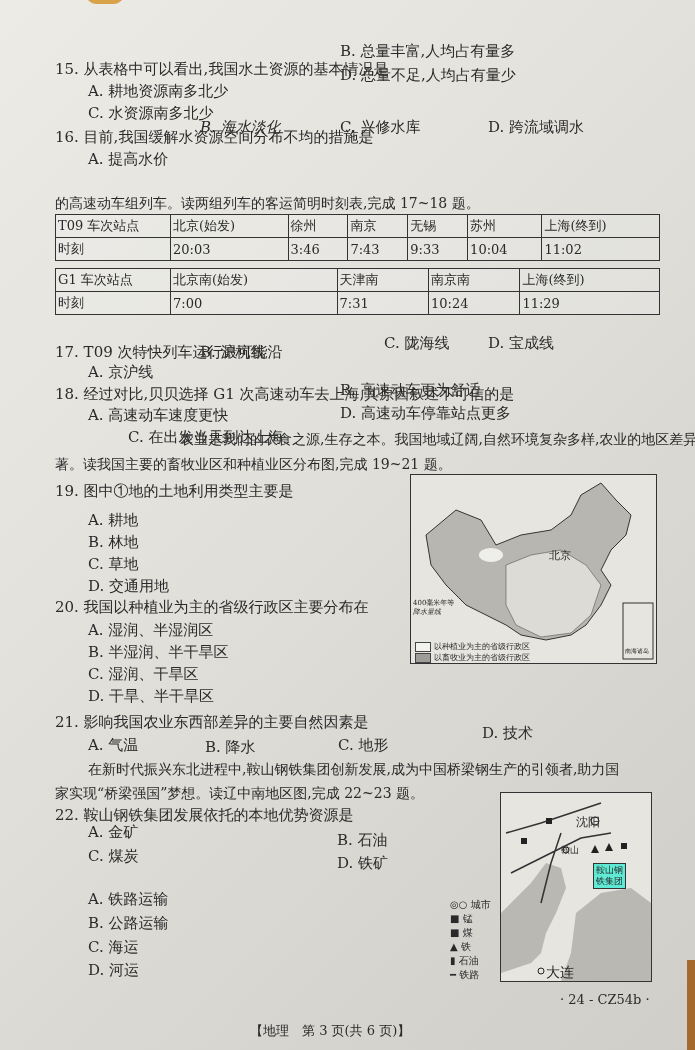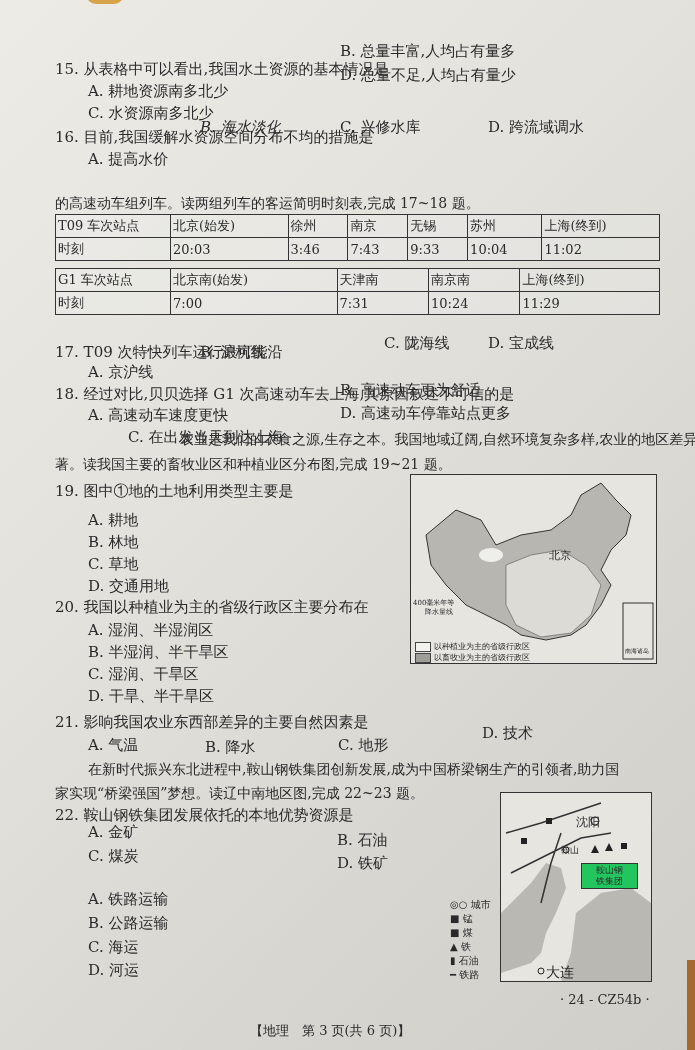--- a/index.html
+++ b/index.html
@@ -112,21 +112,21 @@
 
   <div class="map" style="left:410px;top:474px;width:245px;height:188px;">
     <svg width="245" height="188">
       <path d="M15,60 L45,35 L70,45 L85,70 L110,60 L140,55 L160,40 L170,20 L190,8 L205,25 L220,40 L215,60 L200,75 L190,95 L200,110 L190,130 L175,150 L160,160 L135,165 L110,160 L95,150 L75,140 L55,130 L35,110 L20,90 Z" fill="#b7b6b1" stroke="#333" stroke-width="1"></path>
       <path d="M95,90 L120,80 L150,75 L175,90 L190,110 L180,140 L160,158 L130,162 L105,150 L95,130 Z" fill="#dcdbd6" stroke="#555" stroke-width="0.6"></path>
       <ellipse cx="80" cy="80" rx="12" ry="7" fill="#eeeeea"></ellipse>
       <rect x="212" y="128" width="30" height="56" fill="#e6e5e0" stroke="#333" stroke-width="1"></rect>
     </svg>
     <div class="t sm" style="left:138px;top:72px;">北京</div>
     <div class="t" style="left:2px;top:124px;font-size:7px;line-height:9px;">400毫米年等</div>
-    <div class="t" style="left:14px;top:133px;font-size:7px;line-height:9px;">降水量线</div>
+    <div class="t" style="left:2px;top:133px;font-size:7px;line-height:9px;font-style:italic;">降水量线</div>
     <div class="t" style="left:214px;top:172px;font-size:6px;line-height:7px;">南海诸岛</div>
     <div class="legend-row" style="left:4px;top:166px;">
       <span class="sw" style="background:#f2f2ee;"></span>
       <span>以种植业为主的省级行政区</span>
     </div>
     <div class="legend-row" style="left:4px;top:177px;">
       <span class="sw" style="background:#9e9d98;"></span>
       <span>以畜牧业为主的省级行政区</span>
     </div>
   </div>
@@ -161,21 +161,21 @@
       <circle cx="40" cy="178" r="3" fill="none" stroke="#222"></circle>
       <polygon points="90,60 94,52 98,60" fill="#222"></polygon>
       <polygon points="104,58 108,50 112,58" fill="#222"></polygon>
       <rect x="20" y="45" width="6" height="6" fill="#222"></rect>
         <rect x="45" y="25" width="6" height="6" fill="#222"></rect>
       <rect x="120" y="50" width="6" height="6" fill="#222"></rect>
     </svg>
     <div class="t sm" style="left:75px;top:20px;font-size:12px;">沈阳</div>
     <div class="t sm" style="left:60px;top:48px;font-size:9px;">鞍山</div>
     <div class="t sm" style="left:45px;top:170px;font-size:14px;">大连</div>
-    <div style="position:absolute;left:80px;top:70px;border:1px solid #333;background:#22c55e;padding:1px 14px;">
+    <div style="position:absolute;left:92px;top:70px;border:1px solid #333;background:#5eead4;padding:1px 2px;">
       <div class="t" style="position:static;font-size:9px;line-height:11px;">鞍山钢</div>
       <div class="t" style="position:static;font-size:9px;line-height:11px;">铁集团</div>
     </div>
   </div>
   <div style="position:absolute;left:450px;top:898px;font-size:10px;line-height:14px;">
     <div><span>◎○</span> <span>城市</span></div>
     <div><span>■</span> <span>锰</span></div>
     <div><span>■</span> <span>煤</span></div>
     <div><span>▲</span> <span>铁</span></div>
     <div><span>▮</span> <span>石油</span></div>

